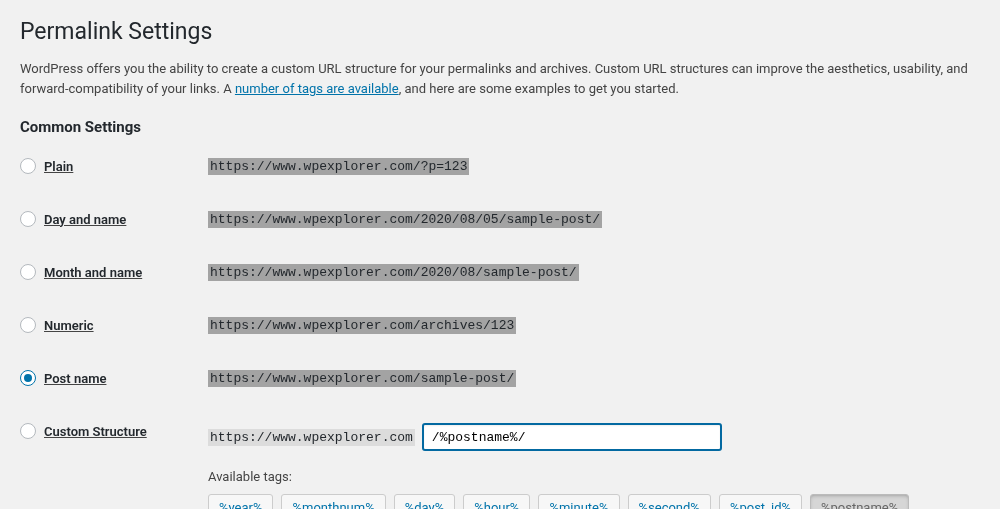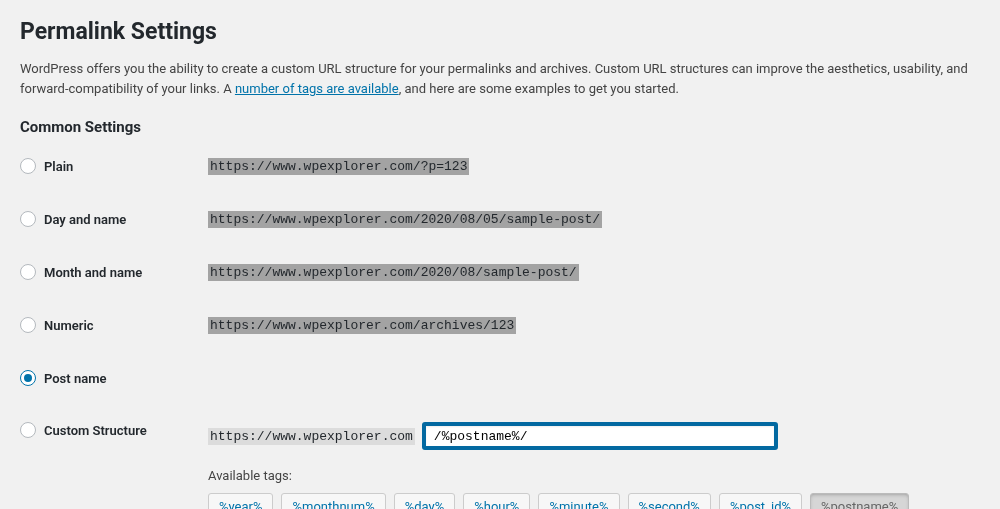--- a/index.html
+++ b/index.html
@@ -10,21 +10,21 @@
     body {
       background: #f1f1f1;
       font-family: -apple-system, BlinkMacSystemFont, "Segoe UI", Roboto, "Helvetica Neue", Arial, sans-serif;
       font-size: 13px;
       color: #444;
       padding: 18px 20px;
       width: 1000px;
     }
     h1.page-title {
       font-size: 23px;
-      font-weight: 700;
+      font-weight: 400;
       color: #23282d;
       margin-bottom: 14px;
     }
     p.description {
       font-size: 13px;
       line-height: 1.5;
       color: #444;
       margin-bottom: 20px;
       max-width: 960px;
     }
@@ -45,20 +45,21 @@
     .option-row {
       display: flex;
       align-items: flex-start;
       margin-bottom: 36px;
     }
     .option-label-cell {
       width: 188px;
       display: flex;
       align-items: center;
       padding-top: 0px;
+      text-decoration: underline;
     }
     .option-value-cell {
       flex: 1;
     }
     input[type="radio"] {
       appearance: none;
       width: 16px;
       height: 16px;
       border: 1px solid #b4b9be;
       border-radius: 50%;
@@ -105,25 +106,25 @@
       font-family: Menlo, Monaco, Consolas, "Courier New", monospace;
       font-size: 13px;
       color: #23282d;
       padding: 1px 2px;
       display: inline-block;
     }
     input.custom-input {
       font-family: Menlo, Monaco, Consolas, "Courier New", monospace;
       font-size: 13px;
       padding: 4px 8px;
-      border: 4px solid #0369a1;
+      border: 2px solid #0369a1;
       border-radius: 3px;
       background: #fff;
       box-shadow: inset 0 1px 2px rgba(0,0,0,0.07);
-      width: 356px;
+      width: 300px;
       height: 28px;
     }
     .available-tags-label {
       font-size: 13px;
       color: #444;
       margin-top: 18px;
       margin-bottom: 10px;
     }
     .tags-row {
       display: flex;
@@ -202,20 +203,23 @@
     <div class="option-value-cell">
       <code class="example-url">https://www.wpexplorer.com/archives/123</code>
     </div>
   </div>
 
   <div class="option-row">
     <label class="option-label-cell">
       <input type="radio" name="permalink" checked="" style="">
       <span class="radio-label">Post name</span>
     </label>
+    <div class="option-value-cell">
+      <code class="example-url">https://www.wpexplorer.com/sample-post/</code>
+    </div>
   </div>
 
   <div class="option-row last-row">
     <label class="option-label-cell">
       <input type="radio" name="permalink" style="">
       <span class="radio-label">Custom Structure</span>
     </label>
     <div class="option-value-cell">
       <div class="custom-row">
         <code class="base-url">https://www.wpexplorer.com</code>

